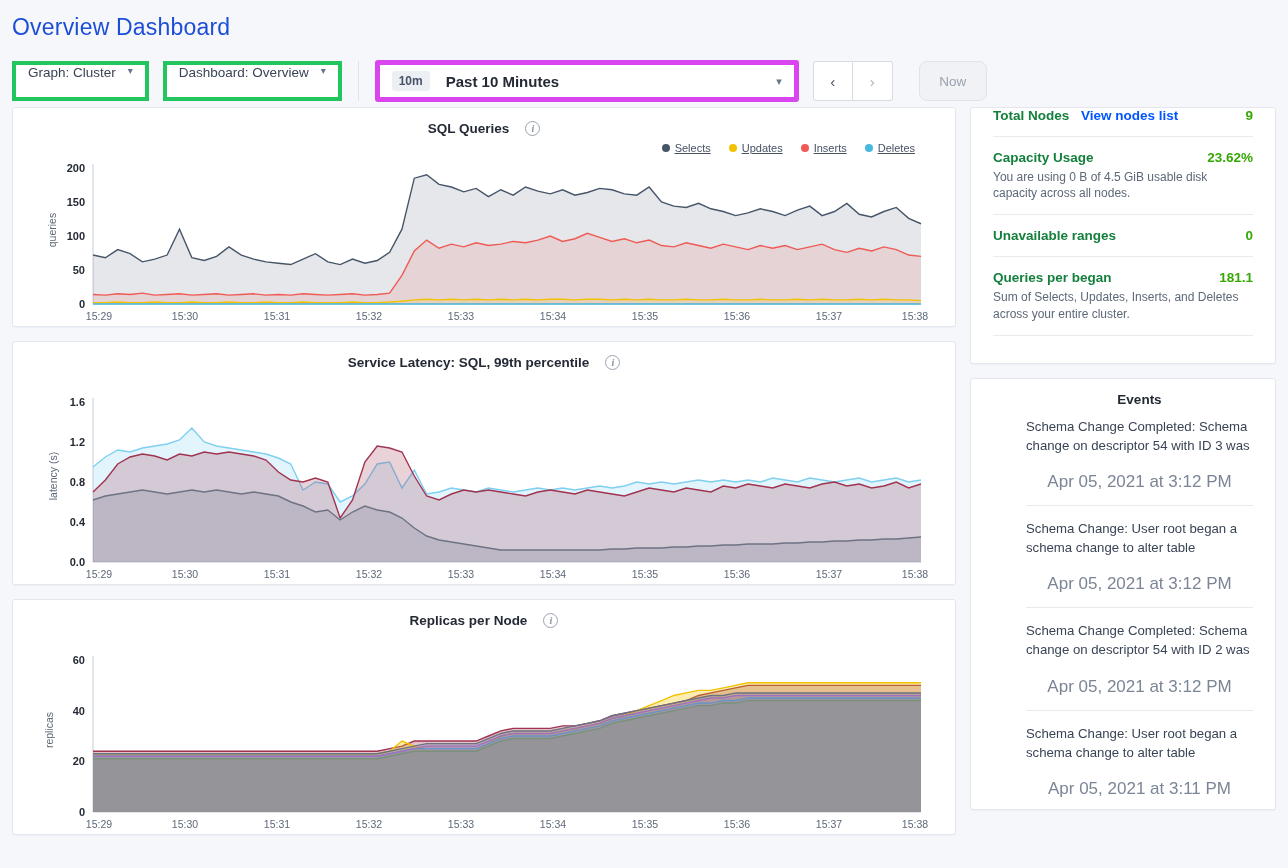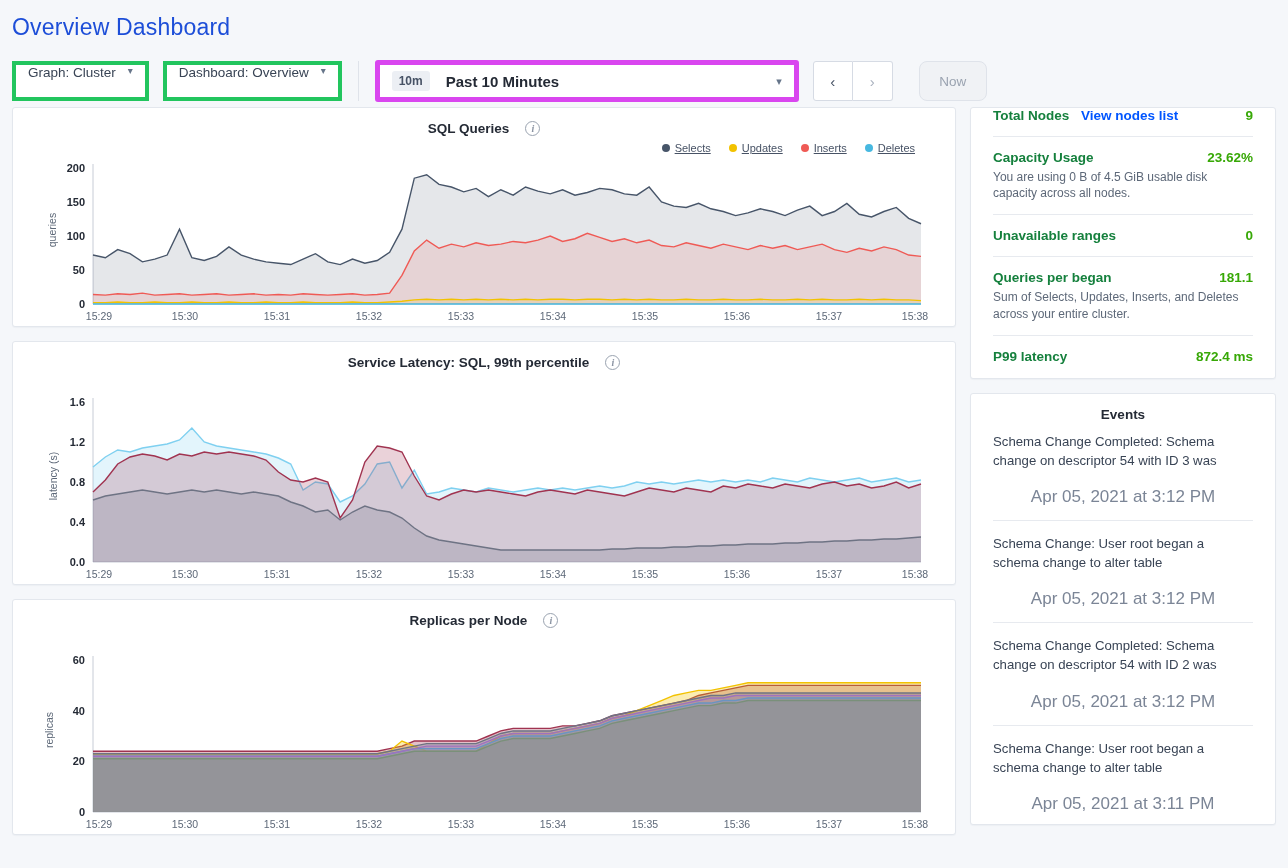--- a/index.html
+++ b/index.html
@@ -404,29 +404,23 @@
 
         <div class="sum-row">
           <div class="sum-line">
             <span class="sum-key">Queries per began</span>
             <span class="sum-val">181.1</span>
           </div>
           <div class="sum-desc">Sum of Selects, Updates, Inserts, and Deletes across your entire cluster.</div>
         </div>
         <div class="hr"></div>
 
-        <div class="sum-row">
-          <div class="sum-line">
-            <span class="sum-key">P99 latency</span>
-            <span class="sum-val">872.4 ms</span>
-          </div>
-        </div>
-      </div>
-
-      <div class="card" style="padding-bottom:10px;">
+      </div>
+
+      <div class="card" style="padding-bottom:10px;padding-left:33px;">
         <div class="side-title">Events</div>
 
         <div class="event">
           <div class="event-title">Schema Change Completed: Schema change on descriptor 54 with ID 3 was</div>
           <div class="event-time">Apr 05, 2021 at 3:12 PM</div>
         </div>
         <div class="ev-hr"></div>
 
         <div class="event">
           <div class="event-title">Schema Change: User root began a schema change to alter table</div>

